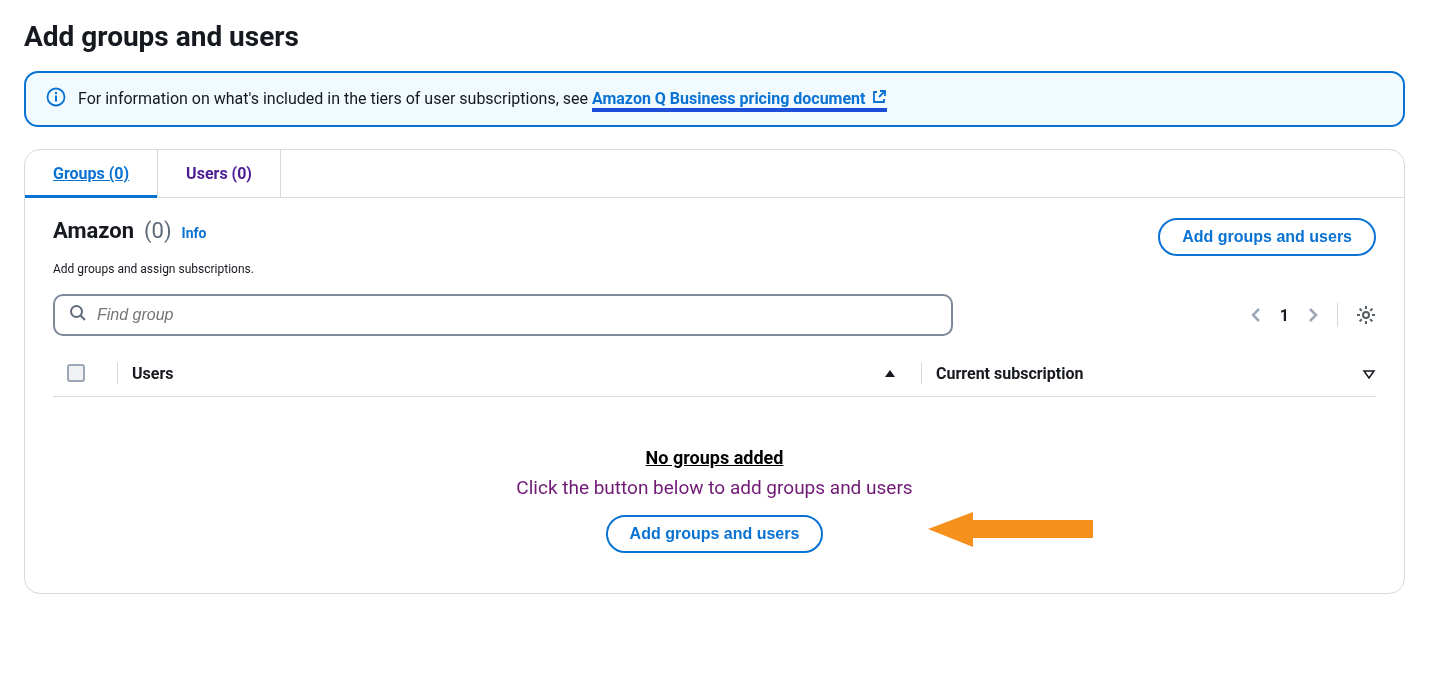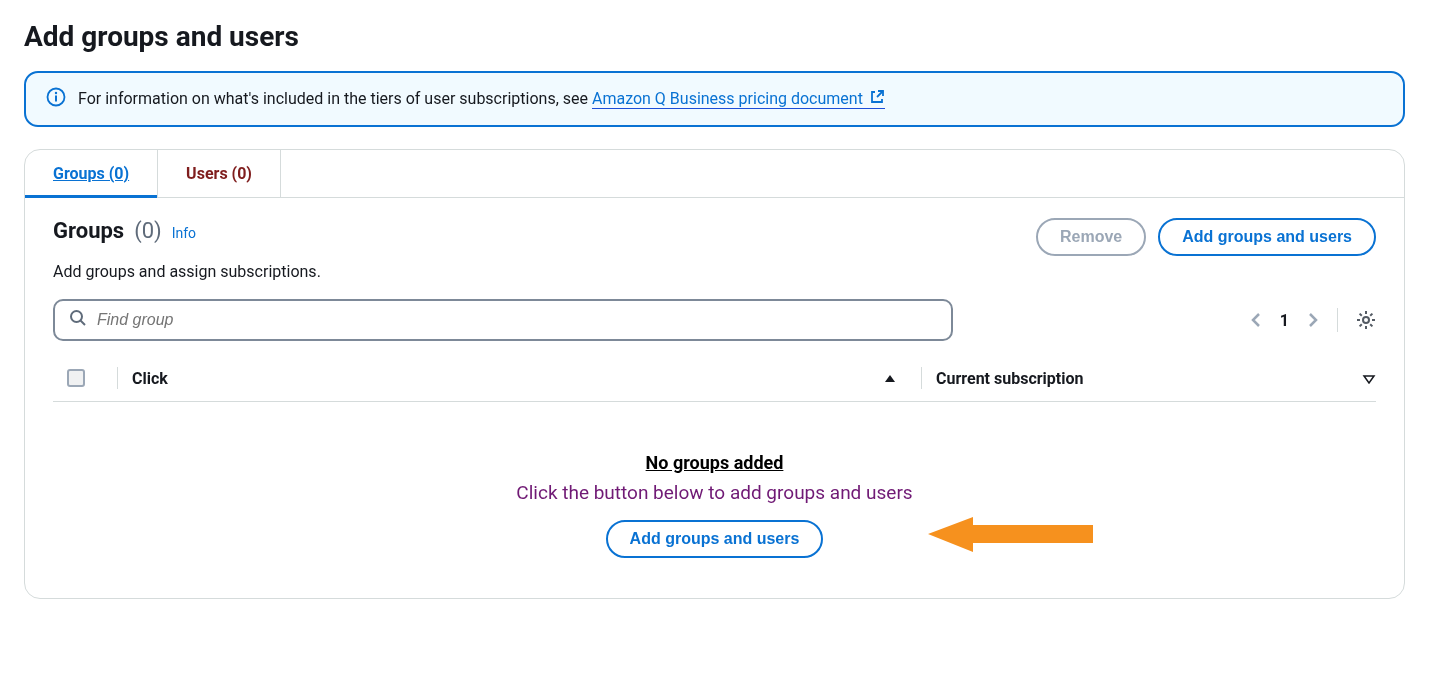--- a/index.html
+++ b/index.html
@@ -32,41 +32,42 @@
       color: #0972d3;
       flex-shrink: 0;
     }
     .info-text {
       font-size: 16px;
       color: #16191f;
     }
     .info-link {
       color: #0972d3;
       text-decoration: none;
-      border-bottom: 1px solid #1d4ed8;
+      border-bottom: 4px solid #1d4ed8;
+      font-weight: bold;
     }
     .external-icon {
       color: #0972d3;
       vertical-align: middle;
       margin-left: 2px;
     }
     .main-panel {
       border: 1px solid #d5dbdb;
       border-radius: 16px;
       overflow: hidden;
     }
     .tabs {
       display: flex;
       border-bottom: 1px solid #d5dbdb;
     }
     .tab {
       padding: 14px 28px;
       font-size: 16px;
       font-weight: 700;
-      color: #7f1d1d;
+      color: #4c1d95;
       cursor: pointer;
       border-right: 1px solid #d5dbdb;
       position: relative;
     }
     .tab.active {
       color: #0972d3;
       text-decoration: underline;
     }
     .tab.active::after {
       content: '';
@@ -96,21 +97,21 @@
       font-weight: 700;
       color: #16191f;
     }
     .panel-count {
       font-size: 22px;
       font-weight: 400;
       color: #5f6b7a;
     }
     .info-label {
       font-size: 14px;
-      font-weight: 400;
+      font-weight: 700;
       color: #0972d3;
       cursor: pointer;
     }
     .panel-actions {
       display: flex;
       gap: 12px;
     }
     .btn {
       padding: 8px 22px;
       font-size: 16px;
@@ -121,21 +122,21 @@
     }
     .btn-secondary {
       border: 2px solid #9ba7b6;
       color: #9ba7b6;
     }
     .btn-primary {
       border: 2px solid #0972d3;
       color: #0972d3;
     }
     .panel-subtitle {
-      font-size: 16px;
+      font-size: 12px;
       color: #16191f;
       margin-bottom: 18px;
     }
     .search-pagination-row {
       display: flex;
       align-items: center;
       gap: 20px;
       margin-bottom: 16px;
     }
     .search-box {
@@ -298,27 +299,26 @@
 <div class="main-panel">
   <div class="tabs">
     <div class="tab active">Groups (0)</div>
     <div class="tab">Users (0)</div>
   </div>
 
   <div class="panel-content">
     <div class="panel-header">
       <div>
         <div class="panel-title-row">
-          <span class="panel-title">Groups</span>
+          <span class="panel-title">Amazon</span>
           <span class="panel-count">(0)</span>
           <span class="info-label">Info</span>
         </div>
       </div>
       <div class="panel-actions">
-        <button class="btn btn-secondary">Remove</button>
         <button class="btn btn-primary">Add groups and users</button>
       </div>
     </div>
 
     <p class="panel-subtitle">Add groups and assign subscriptions.</p>
 
     <div class="search-pagination-row">
       <div class="search-box">
         <span>
           <svg width="18" height="18" viewBox="0 0 18 18" fill="none">
@@ -350,21 +350,21 @@
         </span>
       </div>
     </div>
 
     <div class="table-header">
       <div class="th-checkbox">
         <div class="checkbox"></div>
       </div>
       <div class="th-divider"></div>
       <div class="th-name">
-        <span>Click</span>
+        <span>Users</span>
         <span class="sort-icon">
           <svg width="14" height="10" viewBox="0 0 14 10">
             <path d="M7 1 L12 8 L2 8 Z" fill="#16191f"></path>
           </svg>
         </span>
       </div>
       <div class="th-divider"></div>
       <div class="th-subscription">
         <span>Current subscription</span>
         <span class="sort-icon">

